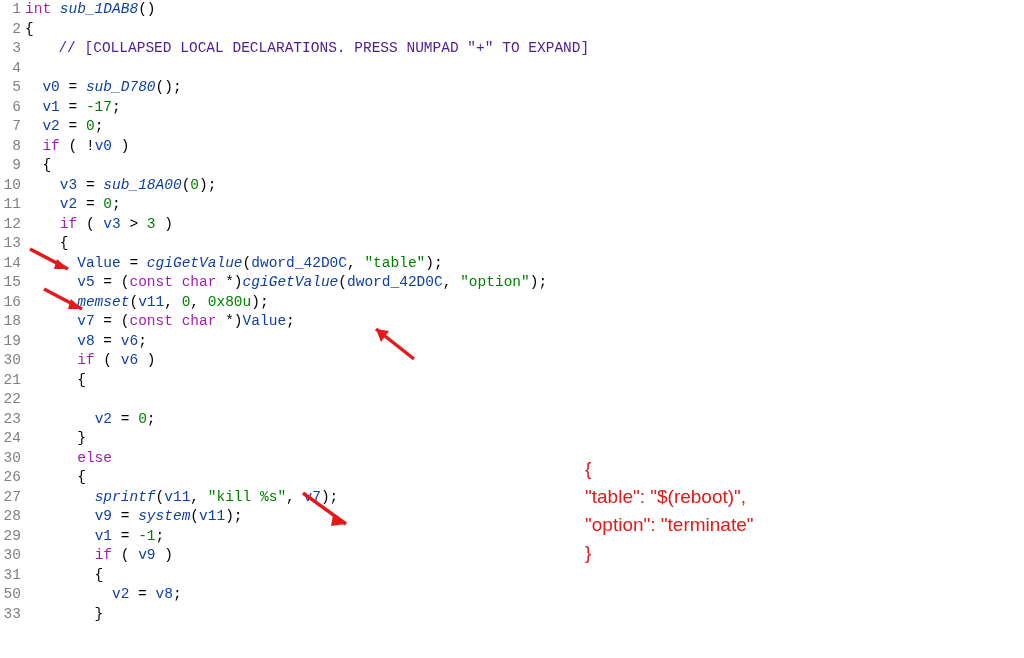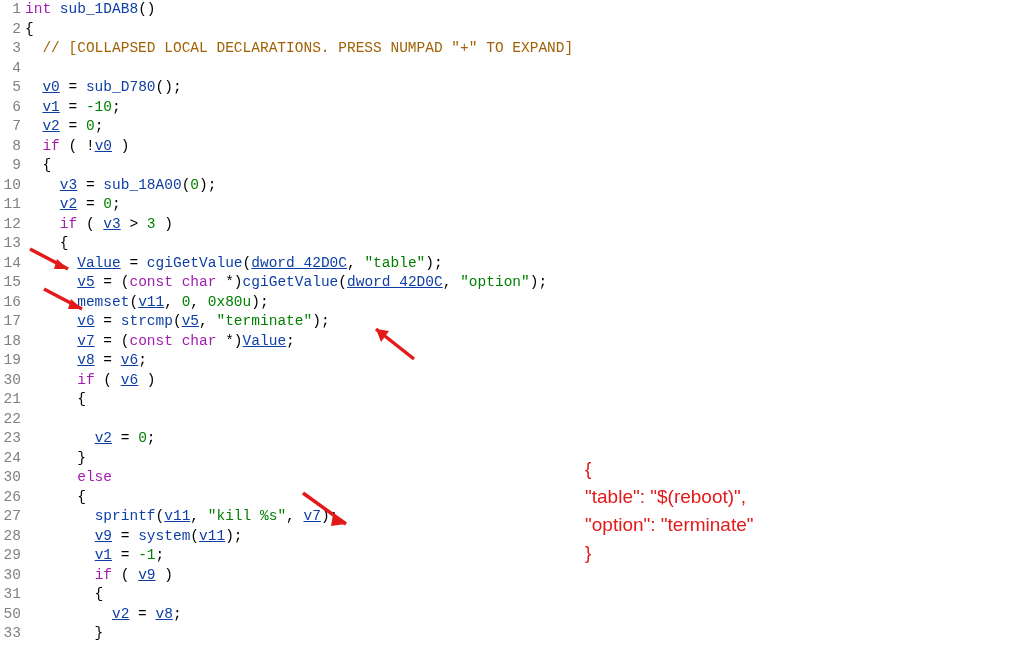--- a/index.html
+++ b/index.html
@@ -23,26 +23,26 @@
   .ln {
     width: 25px;
     text-align: right;
     color: #808080;
     padding-right: 4px;
     flex-shrink: 0;
     user-select: none;
   }
   .code { white-space: pre; }
   .kw { color: #a21caf; }            
-  .id { color: #0e3fa5; text-decoration: underline; }            
+  .id { color: #0e3fa5; }            
   .lit { color: #008000; }           
   .num { color: #008000; }           
-  .com { color: #a16207; }           
+  .com { color: #4c1d95; margin-left: 16px; }           
   .plain { color: #000; }
-  .fn { color: #0e3fa5; }
+  .fn { color: #0e3fa5; font-style: italic; }
 
   .annot {
     position: absolute;
     color: #e21a1a;
     font-family: Verdana, Arial, sans-serif;
     font-size: 19px;
     line-height: 28px;
     font-weight: 400;
   }
   svg.arrow {
@@ -54,32 +54,31 @@
 </style>
 </head>
 <body>
 
 <div class="code-area" id="code-root">
     <div class="line"><span class="ln">1</span><span class="code"><span class="kw">int</span><span class="plain"> </span><span class="fn">sub_1DAB8</span><span class="plain">()</span></span></div>
     <div class="line"><span class="ln">2</span><span class="code"><span class="plain">{</span></span></div>
     <div class="line"><span class="ln">3</span><span class="code"><span class="plain">  </span><span class="com">// [COLLAPSED LOCAL DECLARATIONS. PRESS NUMPAD "+" TO EXPAND]</span></span></div>
     <div class="line"><span class="ln">4</span><span class="code"><span class="plain"></span></span></div>
     <div class="line"><span class="ln">5</span><span class="code"><span class="plain">  </span><span class="id">v0</span><span class="plain"> = </span><span class="fn">sub_D780</span><span class="plain">();</span></span></div>
-    <div class="line"><span class="ln">6</span><span class="code"><span class="plain">  </span><span class="id">v1</span><span class="plain"> = </span><span class="num">-10</span><span class="plain">;</span></span></div>
+    <div class="line"><span class="ln">6</span><span class="code"><span class="plain">  </span><span class="id">v1</span><span class="plain"> = </span><span class="num">-17</span><span class="plain">;</span></span></div>
     <div class="line"><span class="ln">7</span><span class="code"><span class="plain">  </span><span class="id">v2</span><span class="plain"> = </span><span class="num">0</span><span class="plain">;</span></span></div>
     <div class="line"><span class="ln">8</span><span class="code"><span class="plain">  </span><span class="kw">if</span><span class="plain"> ( !</span><span class="id">v0</span><span class="plain"> )</span></span></div>
     <div class="line"><span class="ln">9</span><span class="code"><span class="plain">  {</span></span></div>
     <div class="line"><span class="ln">10</span><span class="code"><span class="plain">    </span><span class="id">v3</span><span class="plain"> = </span><span class="fn">sub_18A00</span><span class="plain">(</span><span class="num">0</span><span class="plain">);</span></span></div>
     <div class="line"><span class="ln">11</span><span class="code"><span class="plain">    </span><span class="id">v2</span><span class="plain"> = </span><span class="num">0</span><span class="plain">;</span></span></div>
     <div class="line"><span class="ln">12</span><span class="code"><span class="plain">    </span><span class="kw">if</span><span class="plain"> ( </span><span class="id">v3</span><span class="plain"> &gt; </span><span class="num">3</span><span class="plain"> )</span></span></div>
     <div class="line"><span class="ln">13</span><span class="code"><span class="plain">    {</span></span></div>
     <div class="line"><span class="ln">14</span><span class="code"><span class="plain">      </span><span class="id">Value</span><span class="plain"> = </span><span class="fn">cgiGetValue</span><span class="plain">(</span><span class="id">dword_42D0C</span><span class="plain">, </span><span class="lit">"table"</span><span class="plain">);</span></span></div>
     <div class="line"><span class="ln">15</span><span class="code"><span class="plain">      </span><span class="id">v5</span><span class="plain"> = (</span><span class="kw">const</span><span class="plain"> </span><span class="kw">char</span><span class="plain"> *)</span><span class="fn">cgiGetValue</span><span class="plain">(</span><span class="id">dword_42D0C</span><span class="plain">, </span><span class="lit">"option"</span><span class="plain">);</span></span></div>
     <div class="line"><span class="ln">16</span><span class="code"><span class="plain">      </span><span class="fn">memset</span><span class="plain">(</span><span class="id">v11</span><span class="plain">, </span><span class="num">0</span><span class="plain">, </span><span class="num">0x80u</span><span class="plain">);</span></span></div>
-    <div class="line"><span class="ln">17</span><span class="code"><span class="plain">      </span><span class="id">v6</span><span class="plain"> = </span><span class="fn">strcmp</span><span class="plain">(</span><span class="id">v5</span><span class="plain">, </span><span class="lit">"terminate"</span><span class="plain">);</span></span></div>
     <div class="line"><span class="ln">18</span><span class="code"><span class="plain">      </span><span class="id">v7</span><span class="plain"> = (</span><span class="kw">const</span><span class="plain"> </span><span class="kw">char</span><span class="plain"> *)</span><span class="id">Value</span><span class="plain">;</span></span></div>
     <div class="line"><span class="ln">19</span><span class="code"><span class="plain">      </span><span class="id">v8</span><span class="plain"> = </span><span class="id">v6</span><span class="plain">;</span></span></div>
     <div class="line"><span class="ln">30</span><span class="code"><span class="plain">      </span><span class="kw">if</span><span class="plain"> ( </span><span class="id">v6</span><span class="plain"> )</span></span></div>
     <div class="line"><span class="ln">21</span><span class="code"><span class="plain">      {</span></span></div>
     <div class="line"><span class="ln">22</span></div>
     <div class="line"><span class="ln">23</span><span class="code"><span class="plain">        </span><span class="id">v2</span><span class="plain"> = </span><span class="num">0</span><span class="plain">;</span></span></div>
     <div class="line"><span class="ln">24</span><span class="code"><span class="plain">      }</span></span></div>
     <div class="line"><span class="ln">30</span><span class="code"><span class="plain">      </span><span class="kw">else</span></span></div>
     <div class="line"><span class="ln">26</span><span class="code"><span class="plain">      {</span></span></div>
     <div class="line"><span class="ln">27</span><span class="code"><span class="plain">        </span><span class="fn">sprintf</span><span class="plain">(</span><span class="id">v11</span><span class="plain">, </span><span class="lit">"kill %s"</span><span class="plain">, </span><span class="id">v7</span><span class="plain">);</span></span></div>

